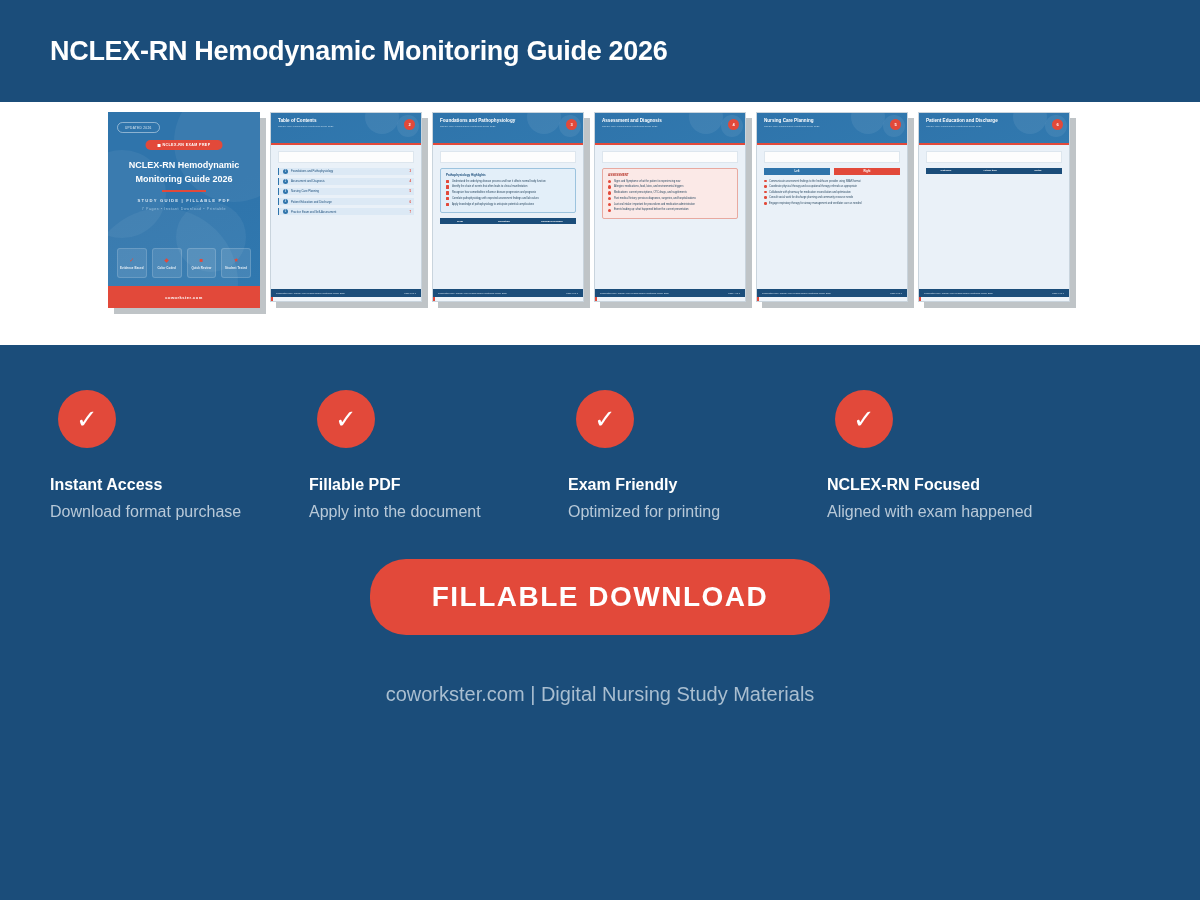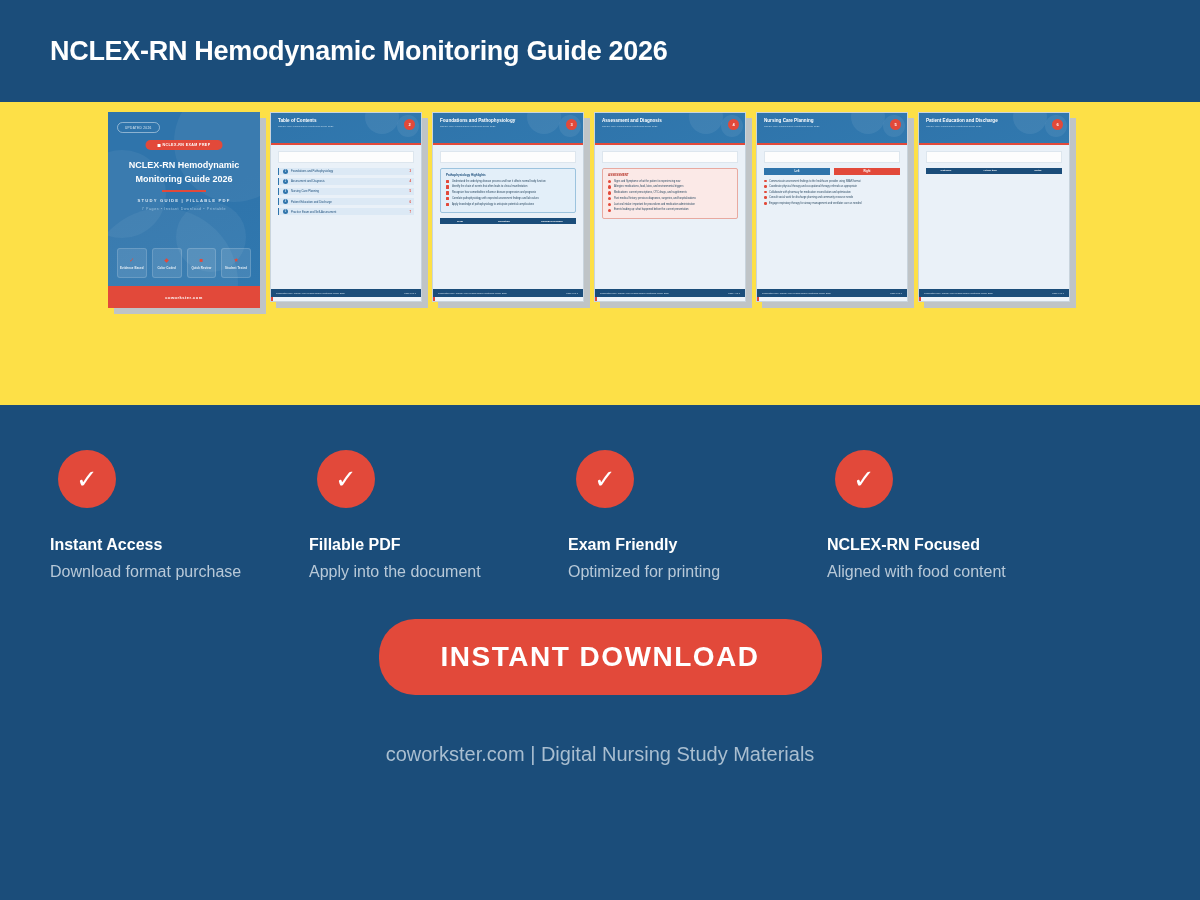--- a/index.html
+++ b/index.html
@@ -20,22 +20,22 @@
   }
   .header-title {
     color:#ffffff;
     font-size:27px;
     font-weight:bold;
     letter-spacing:-0.3px;
   }
 
   
   .strip {
-    height:303px;
-    background:#fde047;
+    height:243px;
+    background:#ffffff;
     display:flex;
     align-items:flex-start;
     padding:10px 0 0 0;
   }
   .strip-inner {
     display:flex;
     gap:0px;
     width:100%;
     padding-left:108px;
   }
@@ -527,21 +527,21 @@
     <div class="feat-desc">Apply into the document</div>
   </div>
   <div class="feature">
     <div class="feat-circle">✓</div>
     <div class="feat-title">Exam Friendly</div>
     <div class="feat-desc">Optimized for printing</div>
   </div>
   <div class="feature">
     <div class="feat-circle">✓</div>
     <div class="feat-title">NCLEX-RN Focused</div>
-    <div class="feat-desc">Aligned with food content</div>
+    <div class="feat-desc">Aligned with exam happened</div>
   </div>
 </div>
 
 <div class="cta-wrap">
-  <button class="cta-btn">INSTANT DOWNLOAD</button>
+  <button class="cta-btn">FILLABLE DOWNLOAD</button>
 </div>
 
 <div class="site-line">coworkster.com | Digital Nursing Study Materials</div>
 
 </body></html>

